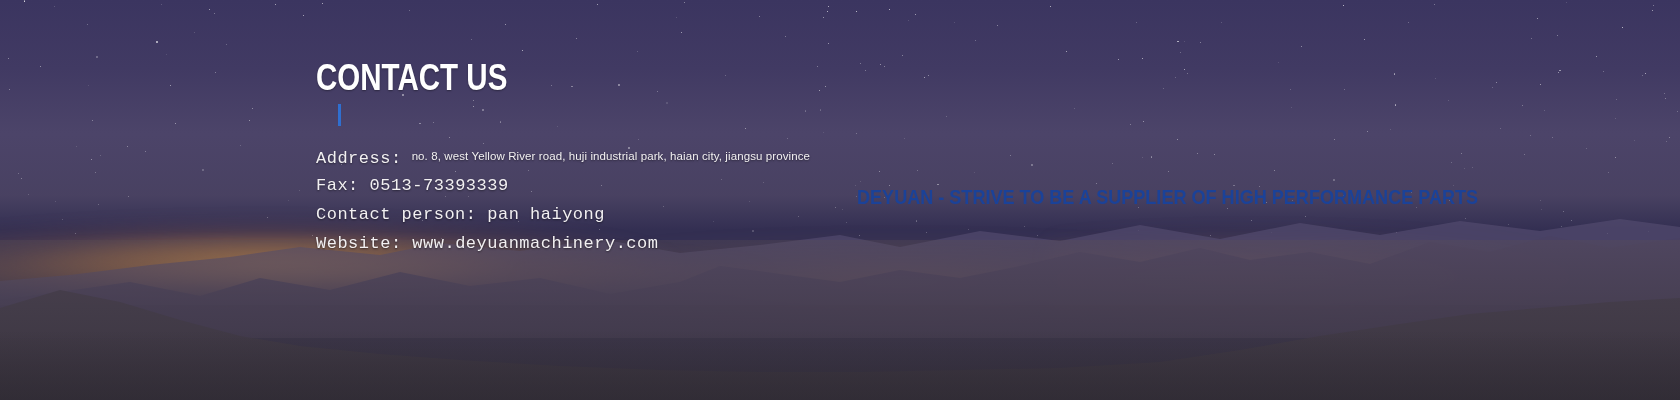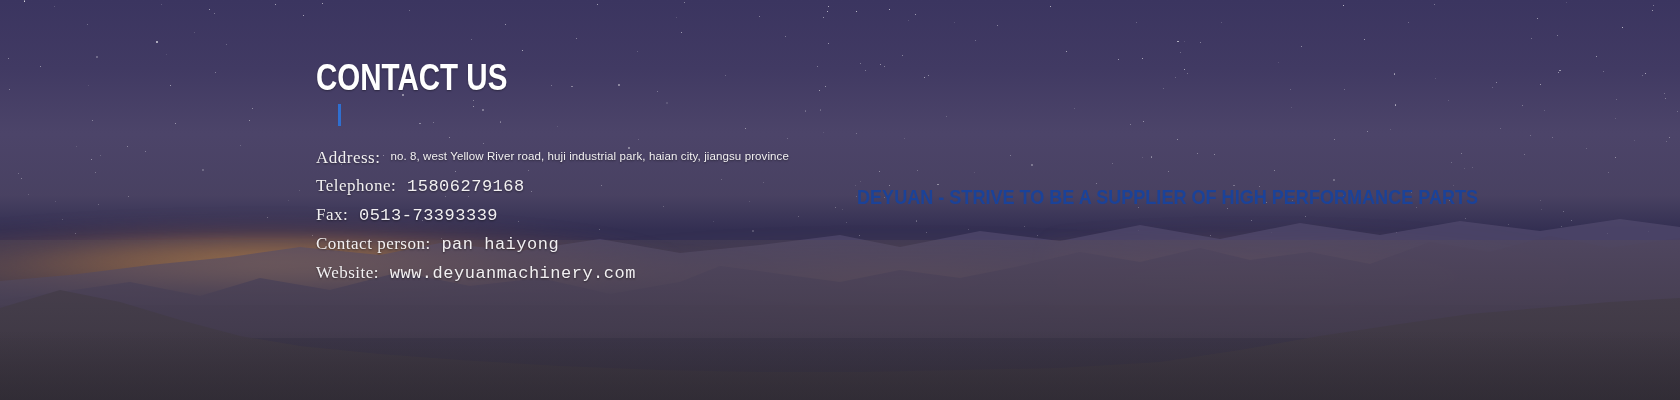--- a/index.html
+++ b/index.html
@@ -126,21 +126,21 @@
     position:absolute;left:316px;top:142px;
     font-family:"Liberation Mono","DejaVu Sans Mono",monospace;
     color:#f2f0f2;
     font-size:17px;
     line-height:29px;
     letter-spacing:0.5px;
     white-space:nowrap;
     text-shadow:0 1px 2px rgba(0,0,0,0.45);
   }
   .details .row{display:block;height:29px;}
-  .details .label{font-family:Liberation Serif, serif;}
+  .details .label{font-family:Liberation Mono, monospace;}
   .addr-value{
     font-family:"Liberation Sans",sans-serif;
     font-size:11.5px;
     letter-spacing:0.1px;
     padding-left:10px;
     vertical-align:3px;
   }
 
   .tagline{
     position:absolute;left:857px;top:184px;
@@ -463,24 +463,20 @@
     <div class="heading">CONTACT US</div>
 
     <div class="accent-bar"></div>
 
     <div class="details">
 
       <div class="row">
         <span class="label">Address:</span><span class="addr-value">no. 8, west Yellow River road, huji industrial park, haian city, jiangsu province</span>
       </div>
 
-      <div class="row">
-        <span class="label">Telephone:</span>
-        <span>15806279168</span>
-      </div>
 
       <div class="row">
         <span class="label">Fax:</span>
         <span>0513-73393339</span>
       </div>
 
 
       <div class="row">
         <span class="label">Contact person:</span>
         <span>pan haiyong</span>

